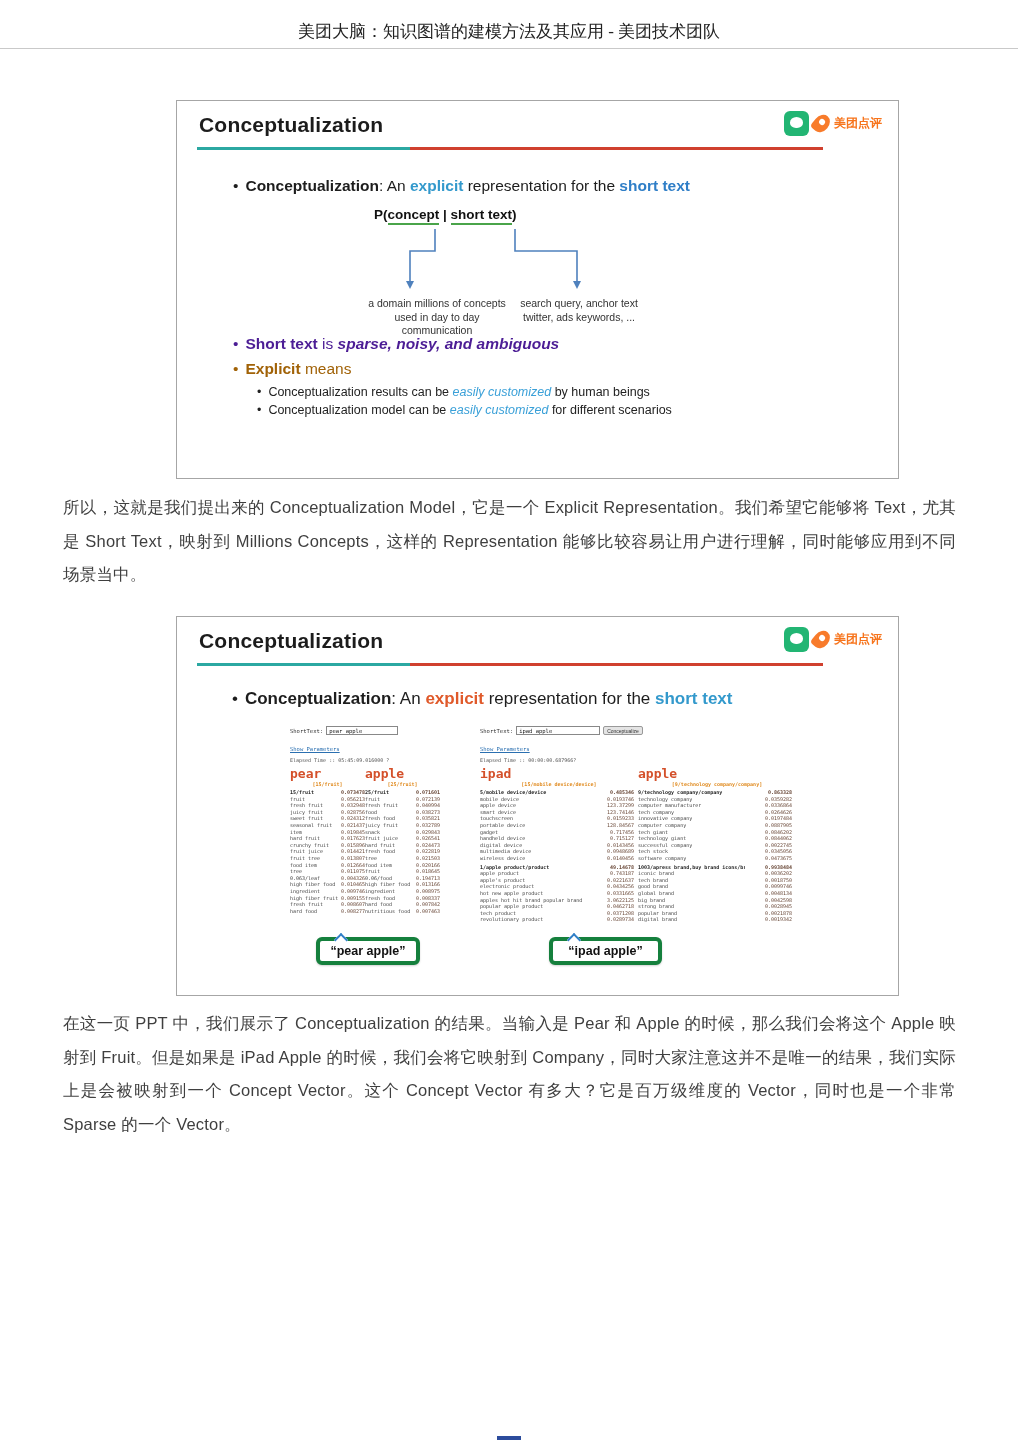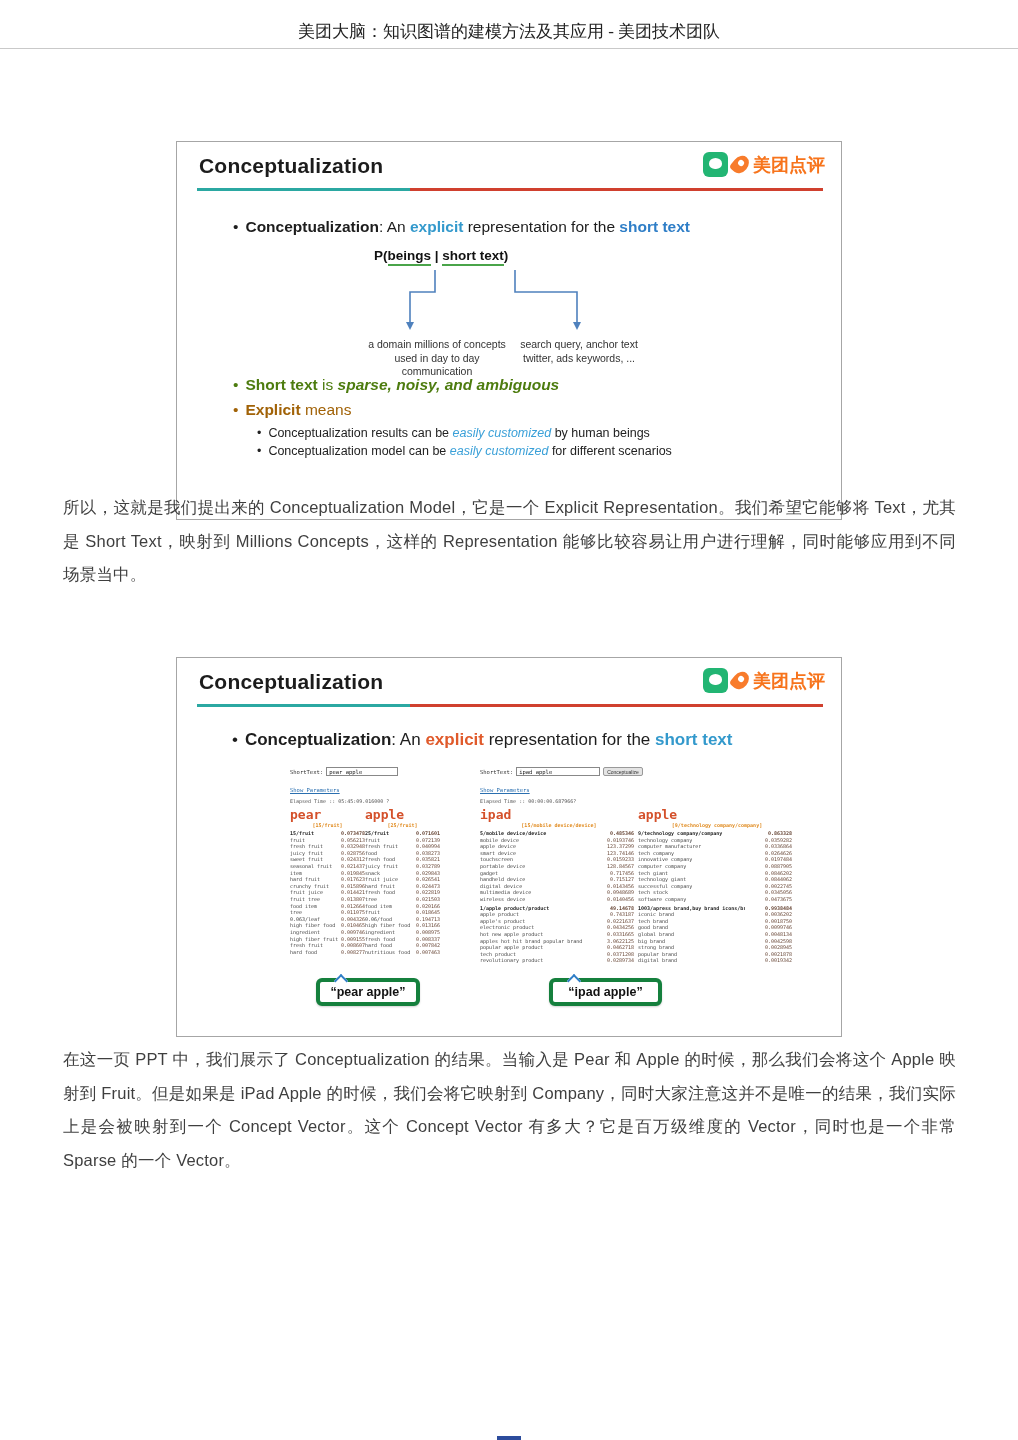--- a/index.html
+++ b/index.html
@@ -5,53 +5,53 @@
   * { margin:0; padding:0; box-sizing:border-box; }
   body { background:#fff; font-family:"Liberation Sans","DejaVu Sans",sans-serif; }
   .page { position:relative; width:1018px; height:1440px; background:#fff; overflow:hidden; }
 
   
   .doc-title { position:absolute; top:20px; left:0; width:100%; text-align:center;
     font-family:"Liberation Serif","DejaVu Serif",serif; font-size:17px; color:#222; }
   .doc-rule { position:absolute; top:48px; left:0; width:100%; border:none; border-top:1px solid #c9c9c9; }
 
   
-  .slide { position:absolute; left:176px; width:666px; background:#fff;
-    border:1px solid #a6a6a6; overflow:hidden;margin-top:41px; }
+  .slide { position:absolute; left:176px; width:723px; background:#fff;
+    border:1px solid #a6a6a6; overflow:hidden; }
   #slide1 { top:100px; height:379px; }
   #slide2 { top:616px; height:380px; }
 
   .s-title { position:absolute; left:22px; top:12px; font-size:21px; font-weight:700; color:#1c1c1c; letter-spacing:0.2px; }
   .s-logo { position:absolute; right:16px; top:10px; display:flex; align-items:center; gap:5px; }
   .logo-badge { width:25px; height:25px; background:#22b573; border-radius:6px; position:relative; }
   .logo-badge::after { content:""; position:absolute; left:6px; top:6px; width:13px; height:11px;
     background:#fff; border-radius:60% 60% 55% 55%; }
   .logo-flame { width:15px; height:19px; background:#f87b2b; border-radius:50% 50% 50% 4px;
     transform:rotate(40deg); position:relative; }
   .logo-flame::after { content:""; position:absolute; left:4px; top:5px; width:6px; height:6px; background:#fff; border-radius:50%; }
-  .logo-text { font-size:18px; font-weight:700; color:#f7741c; }
+  .logo-text { font-size:12px; font-weight:700; color:#f7741c; }
 
   .s-divider { position:absolute; left:20px; top:46px; width:626px; height:3px; display:flex; }
   .s-divider .seg-teal { width:213px; background:#2ba8a2; }
   .s-divider .seg-red { flex:1; background:#d0402e; }
 
   .bdot { margin-right:7px; }
   .c-blue { color:#3399cc; }
   .c-blue2 { color:#2f7ec7; }
   .c-red { color:#e05a2b; }
 
   
   .s1-b1 { position:absolute; left:56px; top:76px; font-size:15.5px; color:#1d1d1d; }
   .s1-formula { position:absolute; left:197px; top:106px; font-size:13.5px; font-weight:700; color:#111; }
   .u-green { border-bottom:2px solid #4aa44a; padding-bottom:1px; }
   .s1-arrows { position:absolute; left:0; top:0; pointer-events:none; }
   .s1-note { position:absolute; font-size:10.5px; color:#333; text-align:center; line-height:1.3; }
   #note-left { left:190px; top:196px; width:140px; }
   #note-right { left:338px; top:196px; width:128px; }
-  .s1-b2 { position:absolute; left:56px; top:234px; font-size:15.5px; color:#4d7c0f; }
+  .s1-b2 { position:absolute; left:56px; top:234px; font-size:15.5px; color:#4c1d95; }
   .s1-b3 { position:absolute; left:56px; top:259px; font-size:15.5px; color:#a16207; }
   .s1-sub { position:absolute; left:80px; font-size:12.5px; color:#222; }
   #s1-sub1 { top:284px; } #s1-sub2 { top:302px; }
   .em-blue { color:#3aa0d8; font-style:italic; }
 
   
   .s2-b1 { position:absolute; left:55px; top:72px; font-size:17px; color:#1d1d1d; }
 
   .demo { position:absolute; top:108px; font-family:"DejaVu Sans Mono",monospace; color:#444; }
   #demo-left { left:113px; width:150px; }
@@ -80,21 +80,21 @@
     box-shadow:0 1px 2px rgba(0,0,0,0.18); }
   .bubble::before { content:""; position:absolute; top:-6px; left:16px; width:8px; height:8px; background:#fff;
     border-left:2px solid #2f7ec7; border-top:2px solid #2f7ec7; transform:rotate(45deg); }
   #bubble-left { left:139px; width:104px; }
   #bubble-right { left:372px; width:113px; }
 
   
   .para { position:absolute; left:63px; width:893px; font-size:16.5px; line-height:33.5px; color:#3f3f3f;
     text-align:justify; letter-spacing:0.2px; }
   #p1 { top:491px; }
-  #p2 { top:1007px;margin-top:36px; }
+  #p2 { top:1007px; }
 
   .next-edge { position:absolute; left:497px; top:1436px; width:24px; height:4px; background:#2c4c9c; }
 </style>
 </head>
 <body>
 
 <div class="page">
 
   <div class="doc-title">美团大脑：知识图谱的建模方法及其应用 - 美团技术团队</div>
   <hr class="doc-rule">
@@ -111,21 +111,21 @@
     <div class="s-divider">
       <span class="seg-teal"></span>
       <span class="seg-red"></span>
     </div>
 
     <div class="s1-b1">
       <span class="bdot">•</span><b>Conceptualization</b><span>: An </span><b class="c-blue">explicit</b><span> representation for the </span><b class="c-blue2">short text</b>
     </div>
 
     <div class="s1-formula">
-      <span>P(</span><span class="u-green">beings</span><span> | </span><span class="u-green">short text</span><span>)</span>
+      <span>P(</span><span class="u-green">concept</span><span> | </span><span class="u-green">short text</span><span>)</span>
     </div>
 
     <svg class="s1-arrows" width="666" height="378" viewBox="0 0 666 378">
       <path d="M258 128 V150 H233 V180" fill="none" stroke="#4f81bd" stroke-width="1.6"></path>
       <path d="M233 188 L229 180 L237 180 Z" fill="#4f81bd"></path>
       <path d="M338 128 V150 H400 V180" fill="none" stroke="#4f81bd" stroke-width="1.6"></path>
       <path d="M400 188 L396 180 L404 180 Z" fill="#4f81bd"></path>
     </svg>
 
     <div class="s1-note" id="note-left">

